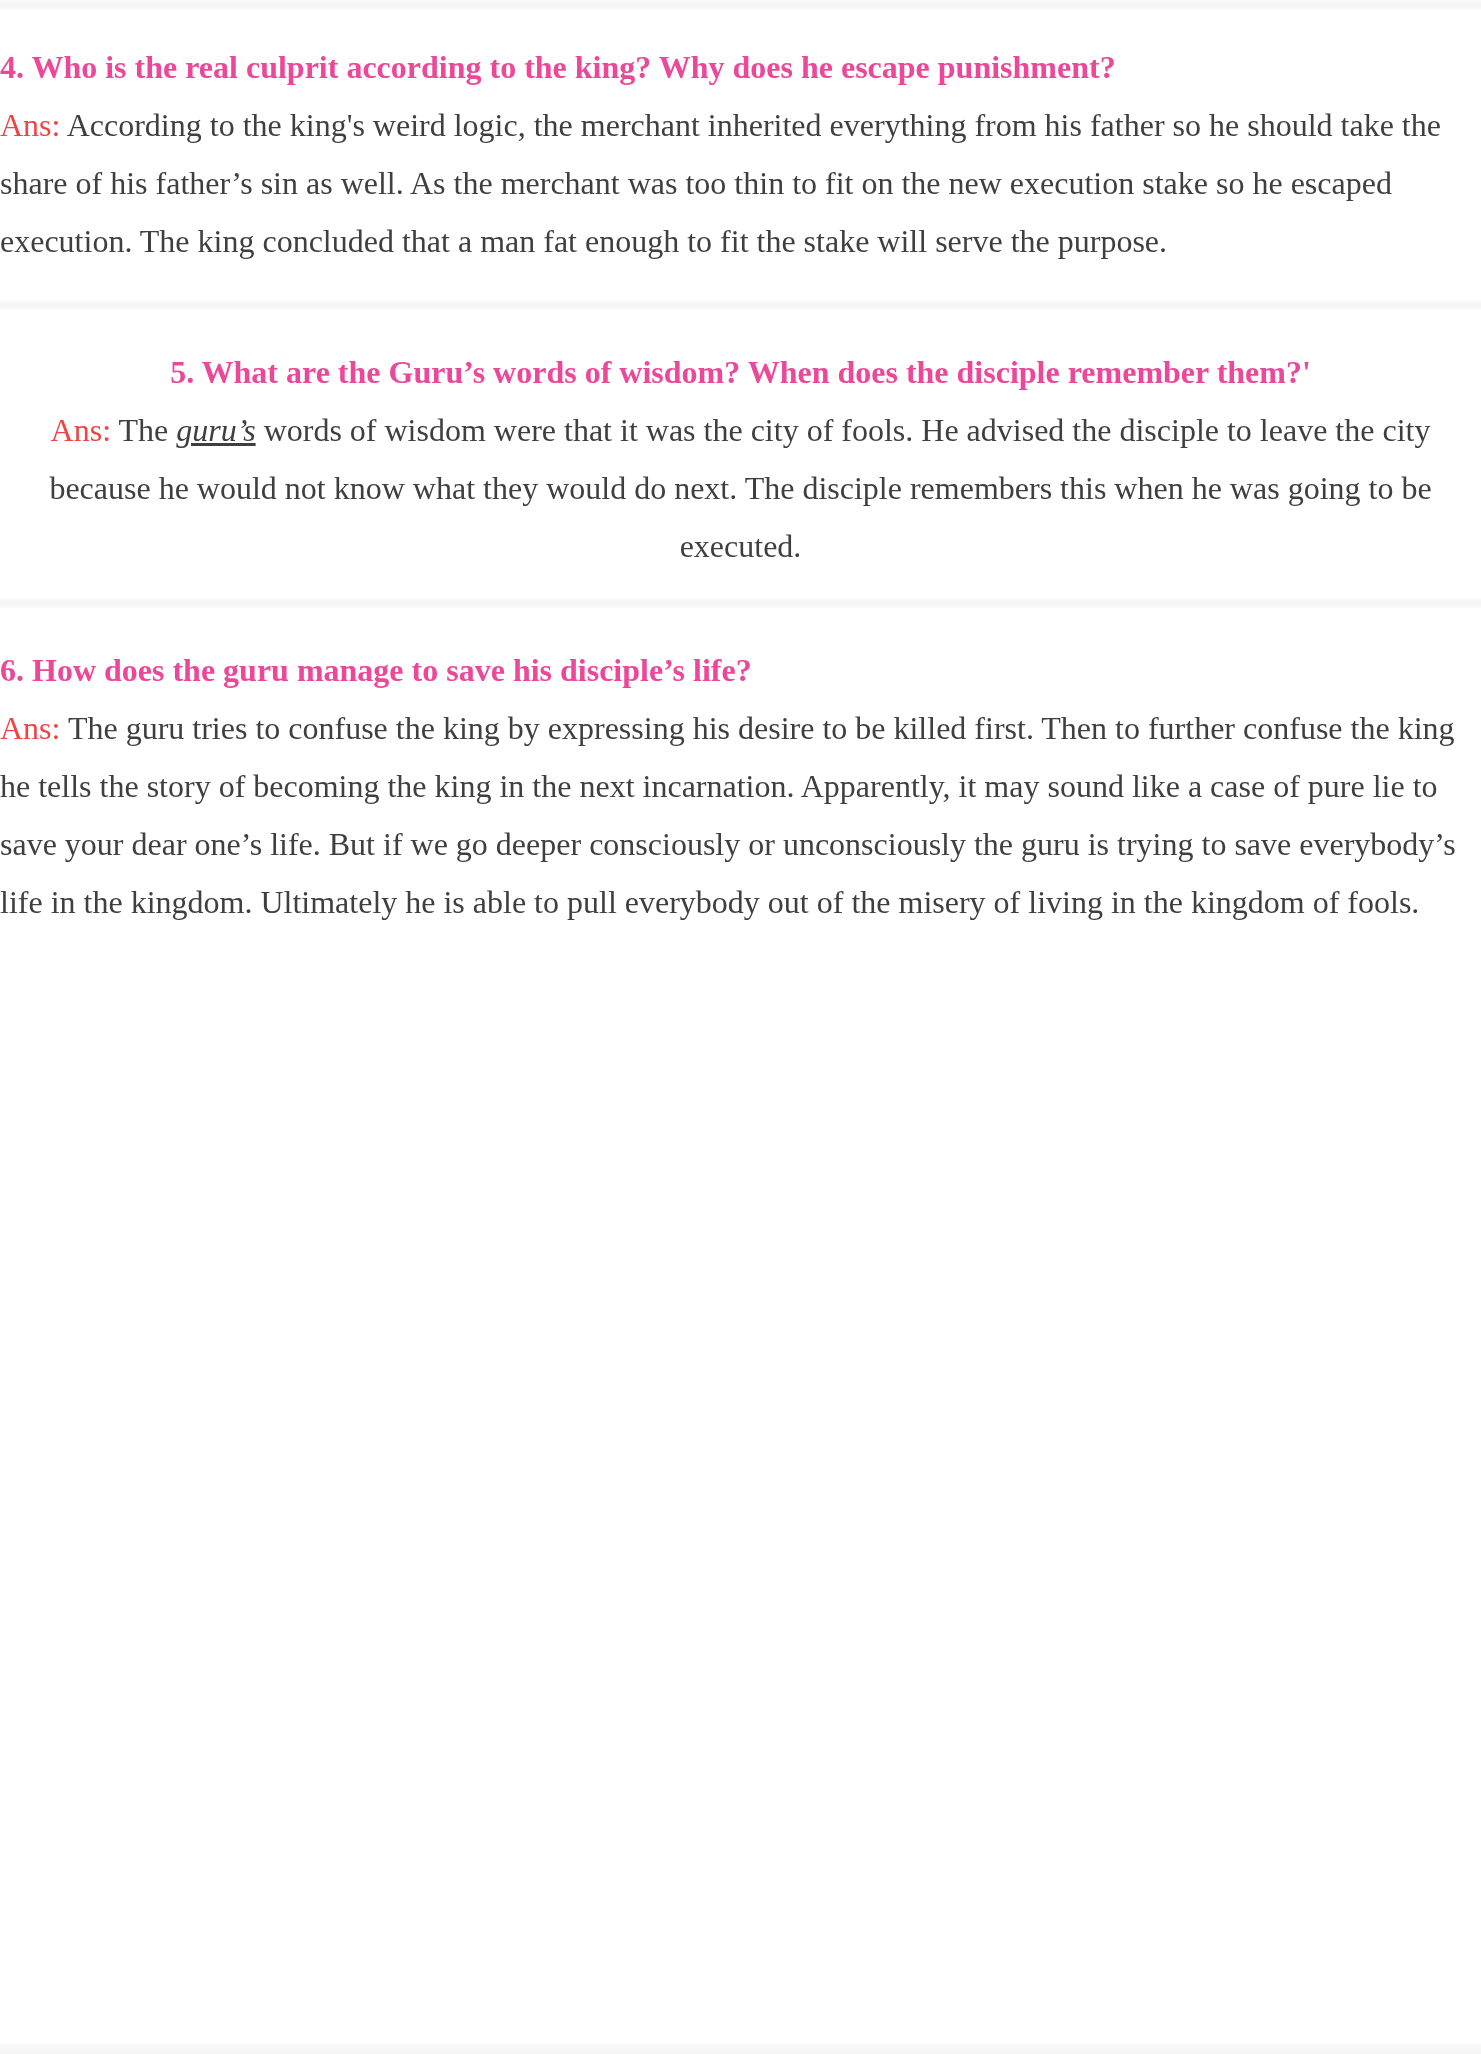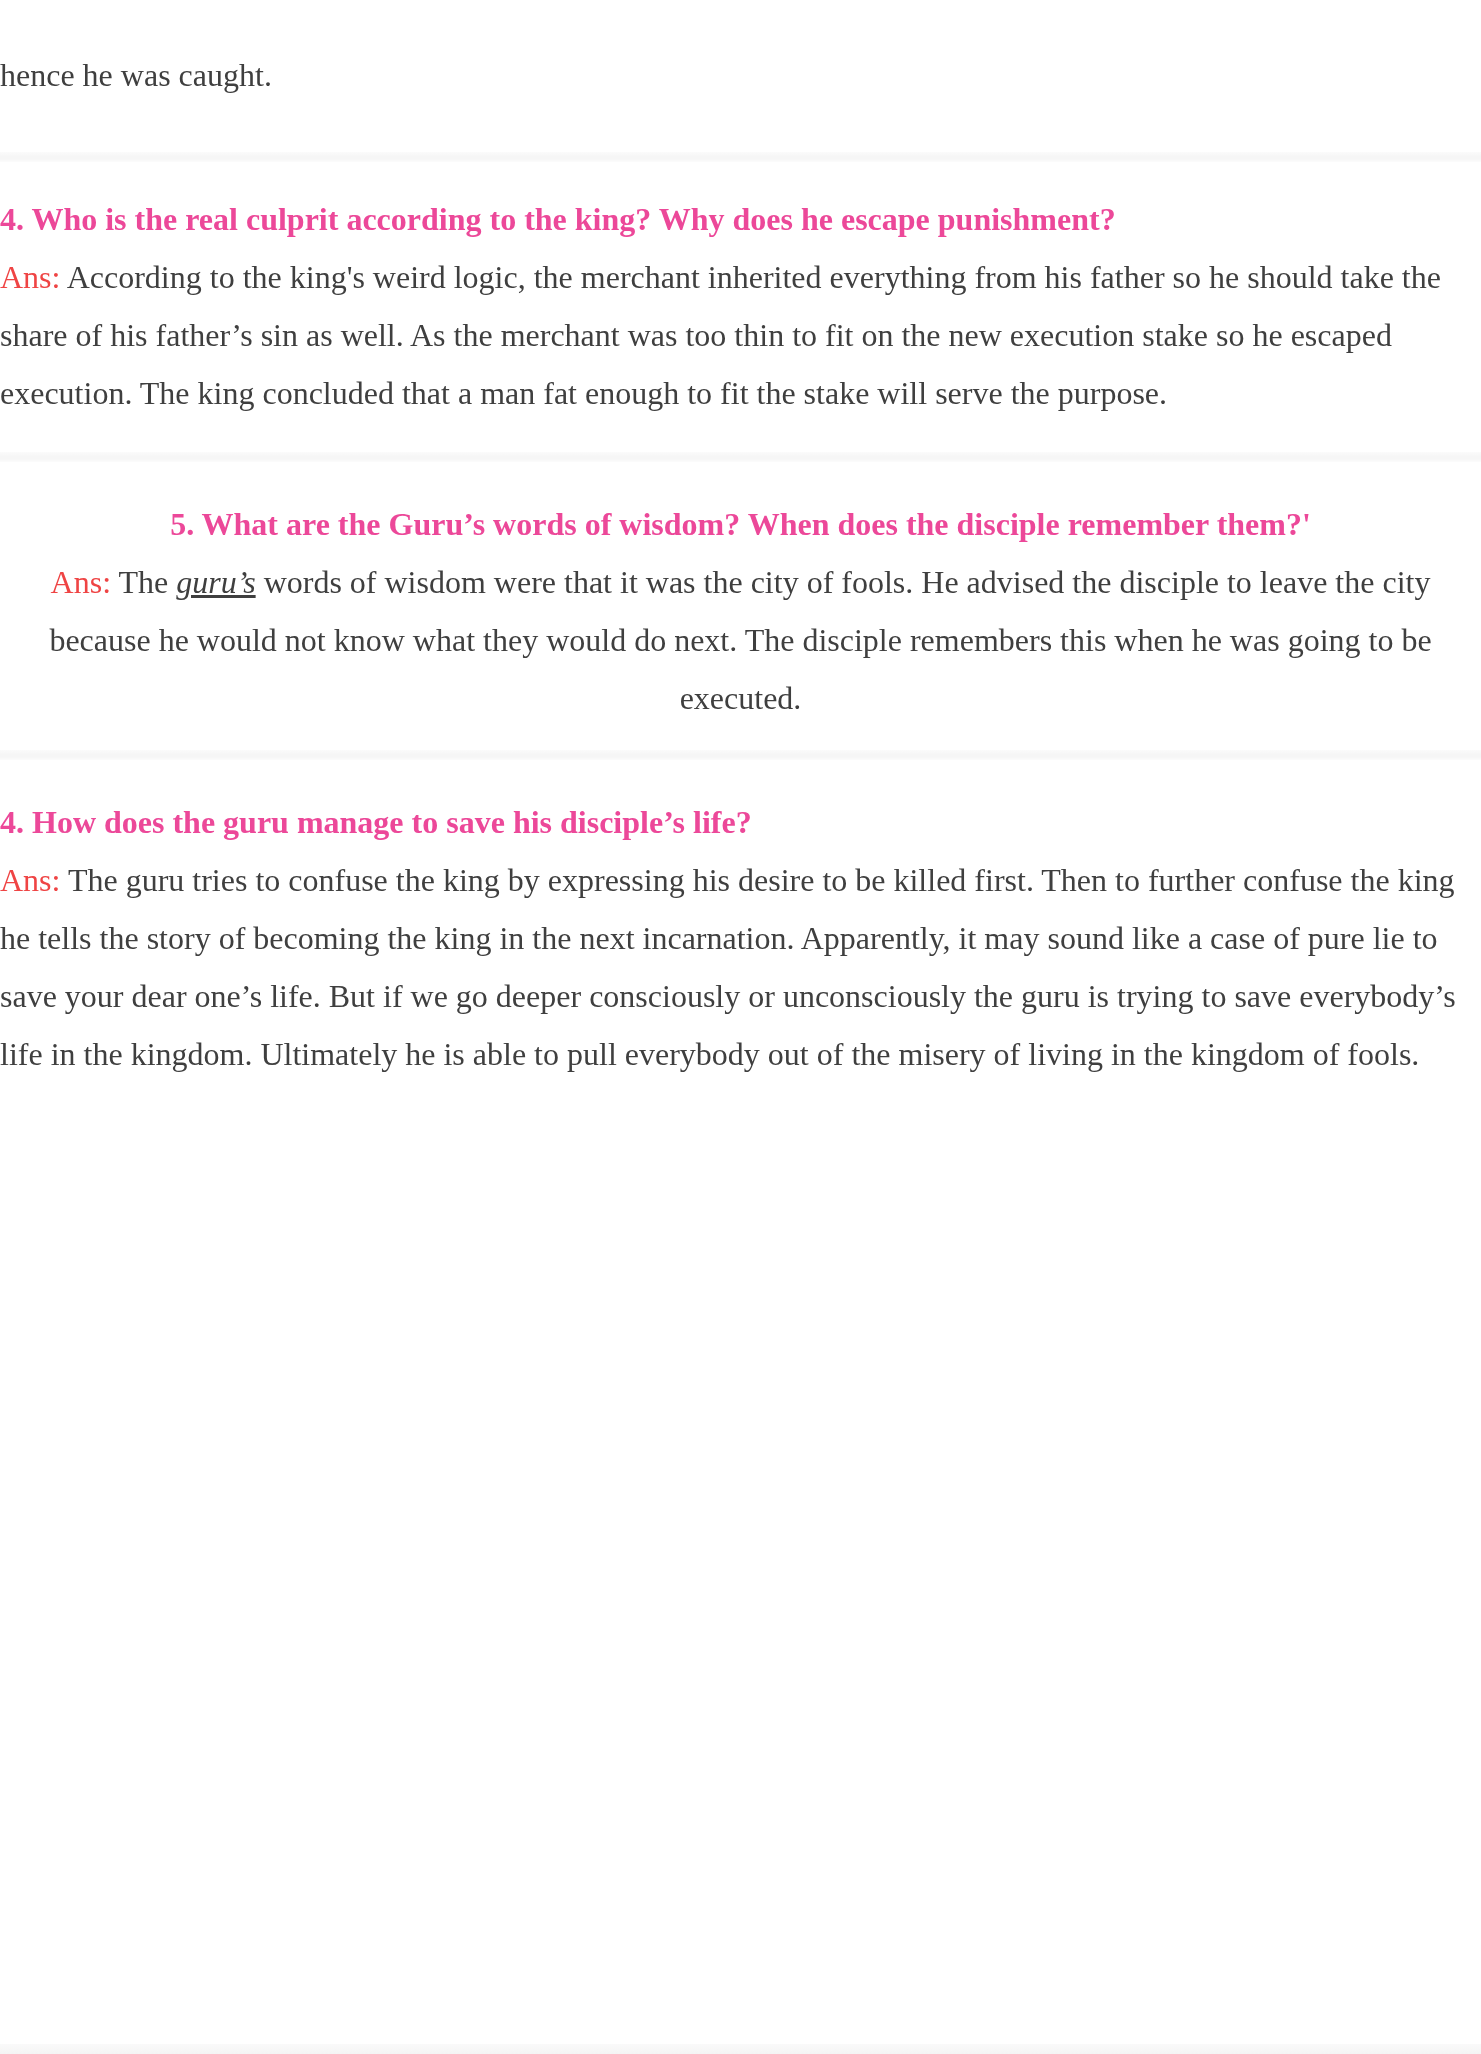--- a/index.html
+++ b/index.html
@@ -72,40 +72,37 @@
     height: 10px;
     background: #f5f5f5;
     background: linear-gradient(180deg, #fafafa 0%, #f4f4f4 100%);
   }
 </style>
 </head>
 <body>
 
 <div class="page">
 
-  <div class="section continuation">
-    <p class="answer">hence he was caught.</p>
-  </div>
 
   <div class="divider"></div>
 
   <div class="section qa-4">
     <h3 class="question">4. Who is the real culprit according to the king? Why does he escape punishment?</h3>
     <p class="answer"><strong class="ans-label">Ans:</strong><span> According to the king's weird logic, the merchant inherited everything from his father so he should take the share of his father’s sin as well. As the merchant was too thin to fit on the new execution stake so he escaped execution. The king concluded that a man fat enough to fit the stake will serve the purpose.</span></p>
   </div>
 
   <div class="divider"></div>
 
   <div class="section qa-5">
     <h3 class="question">5. What are the Guru’s words of wisdom? When does the disciple remember them?'</h3>
     <p class="answer"><strong class="ans-label">Ans:</strong><span> The </span><em class="seg-italic">guru’s</em><span> words of wisdom were that it was the city of fools. He advised the disciple to leave the city because he would not know what they would do next. The disciple remembers this when he was going to be executed.</span></p>
   </div>
 
   <div class="divider"></div>
 
   <div class="section qa-6">
-    <h3 class="question">4. How does the guru manage to save his disciple’s life?</h3>
+    <h3 class="question">6. How does the guru manage to save his disciple’s life?</h3>
     <p class="answer"><strong class="ans-label">Ans:</strong><span> The guru tries to confuse the king by expressing his desire to be killed first. Then to further confuse the king he tells the story of becoming the king in the next incarnation. Apparently, it may sound like a case of pure lie to save your dear one’s life. But if we go deeper consciously or unconsciously the guru is trying to save everybody’s life in the kingdom. Ultimately he is able to pull everybody out of the misery of living in the kingdom of fools.</span></p>
   </div>
 
   <div class="footer-band"></div>
 
 </div>
 
 </body></html>

